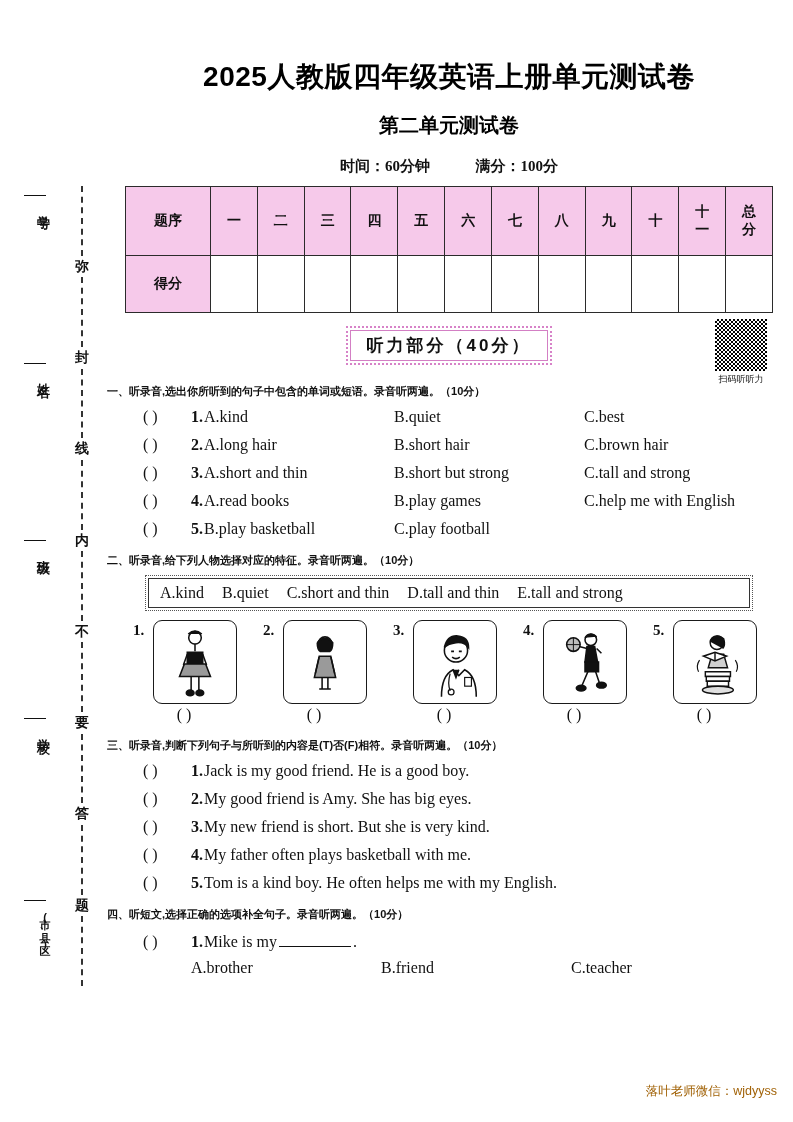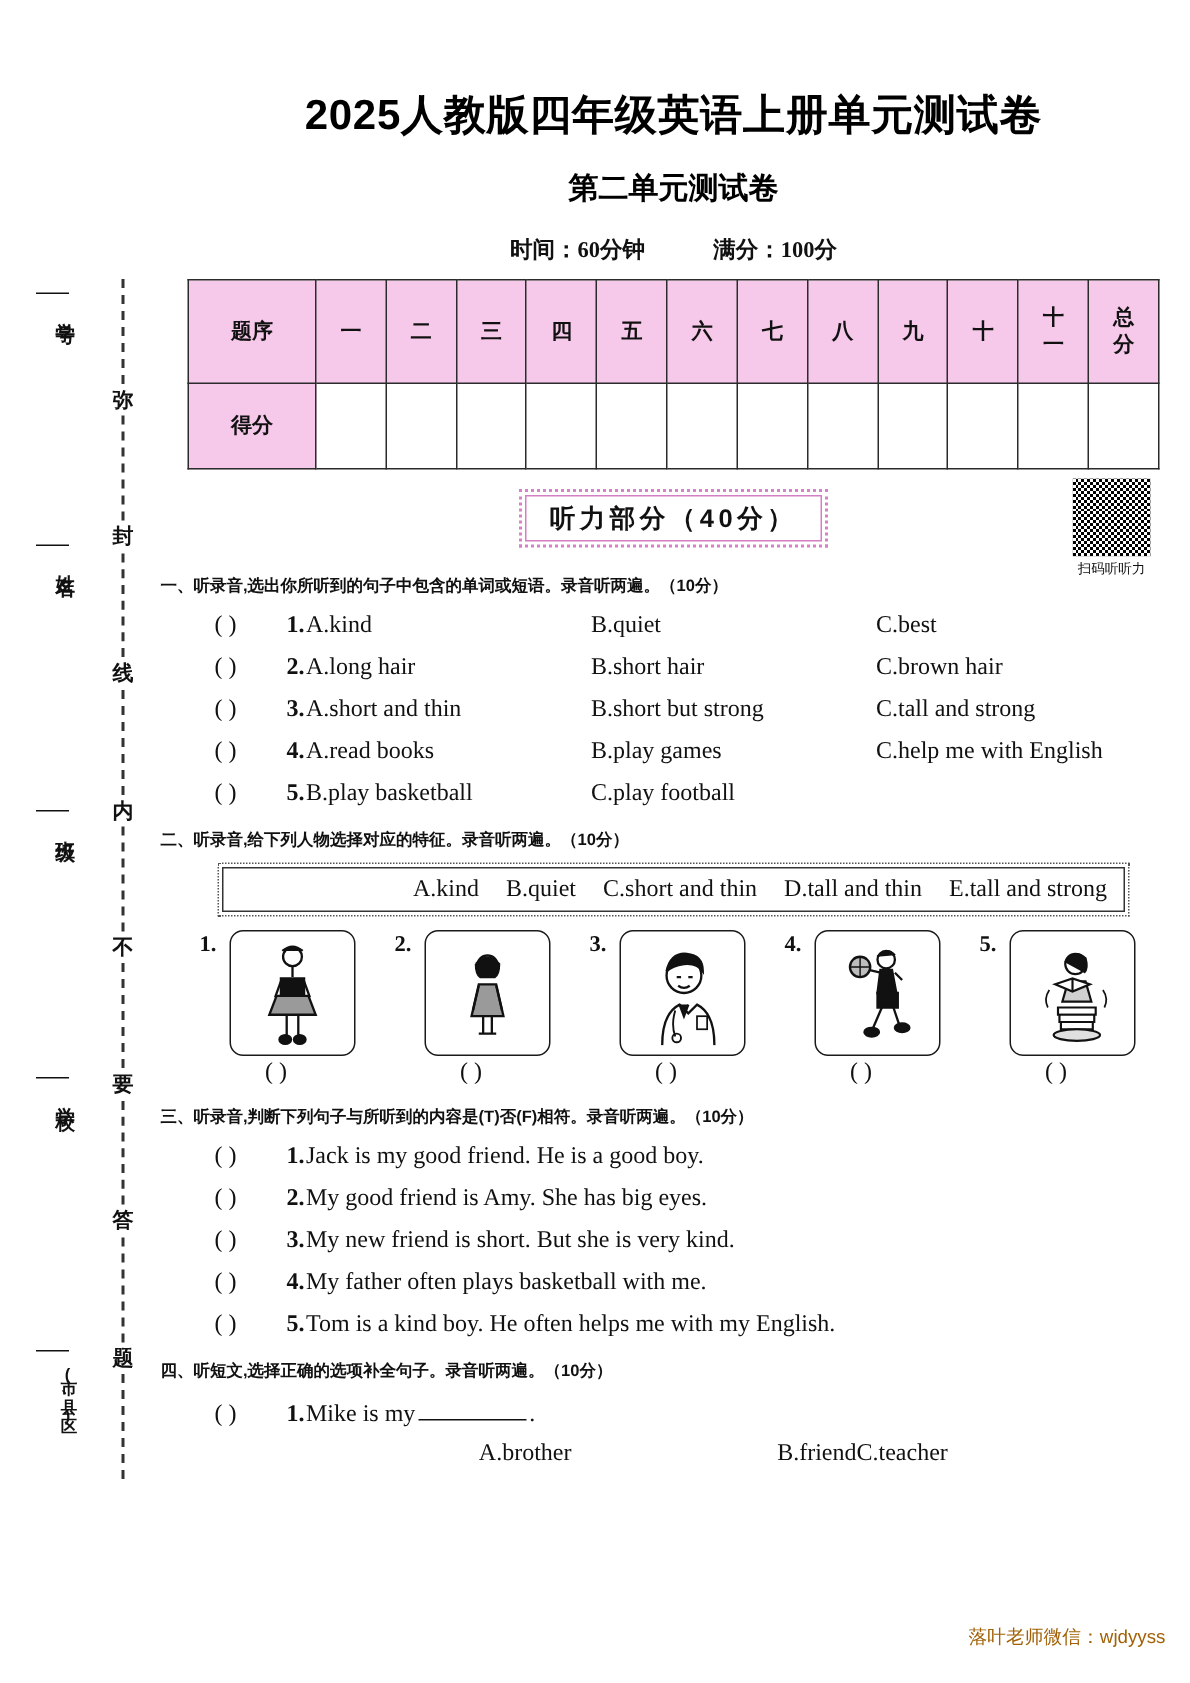--- a/index.html
+++ b/index.html
@@ -203,21 +203,21 @@
   .opt-c { flex: none; }
   .qtext { flex: 1 1 auto; }
 
   
   .bank {
     margin: 9px auto 0 auto;
     width: 592px;
     border: 1.2px solid #333;
     outline: 1.5px dotted #555;
     outline-offset: 2.5px;
-    text-align: right;
+    text-align: left;
     padding: 5px 4px;
     font-size: 16px;
     background: #fff;
   }
   .bank span { margin: 0 7px; }
 
   
   .pic-row {
     display: flex;
     justify-content: flex-start;
@@ -258,21 +258,20 @@
     border-bottom: 1.4px solid #111;
     height: 0.95em;
     vertical-align: baseline;
     margin: 0 2px;
   }
   .sub-opts {
     display: flex;
     padding-left: 86px;
     margin-top: 7px;
     font-size: 16px;
-    text-align: right;
   }
 
   
   .footer {
     position: absolute;
     right: 16px;
     bottom: 22px;
     font-family: "Liberation Sans", "DejaVu Sans", sans-serif;
     font-size: 12.5px;
     color: #a16207;

